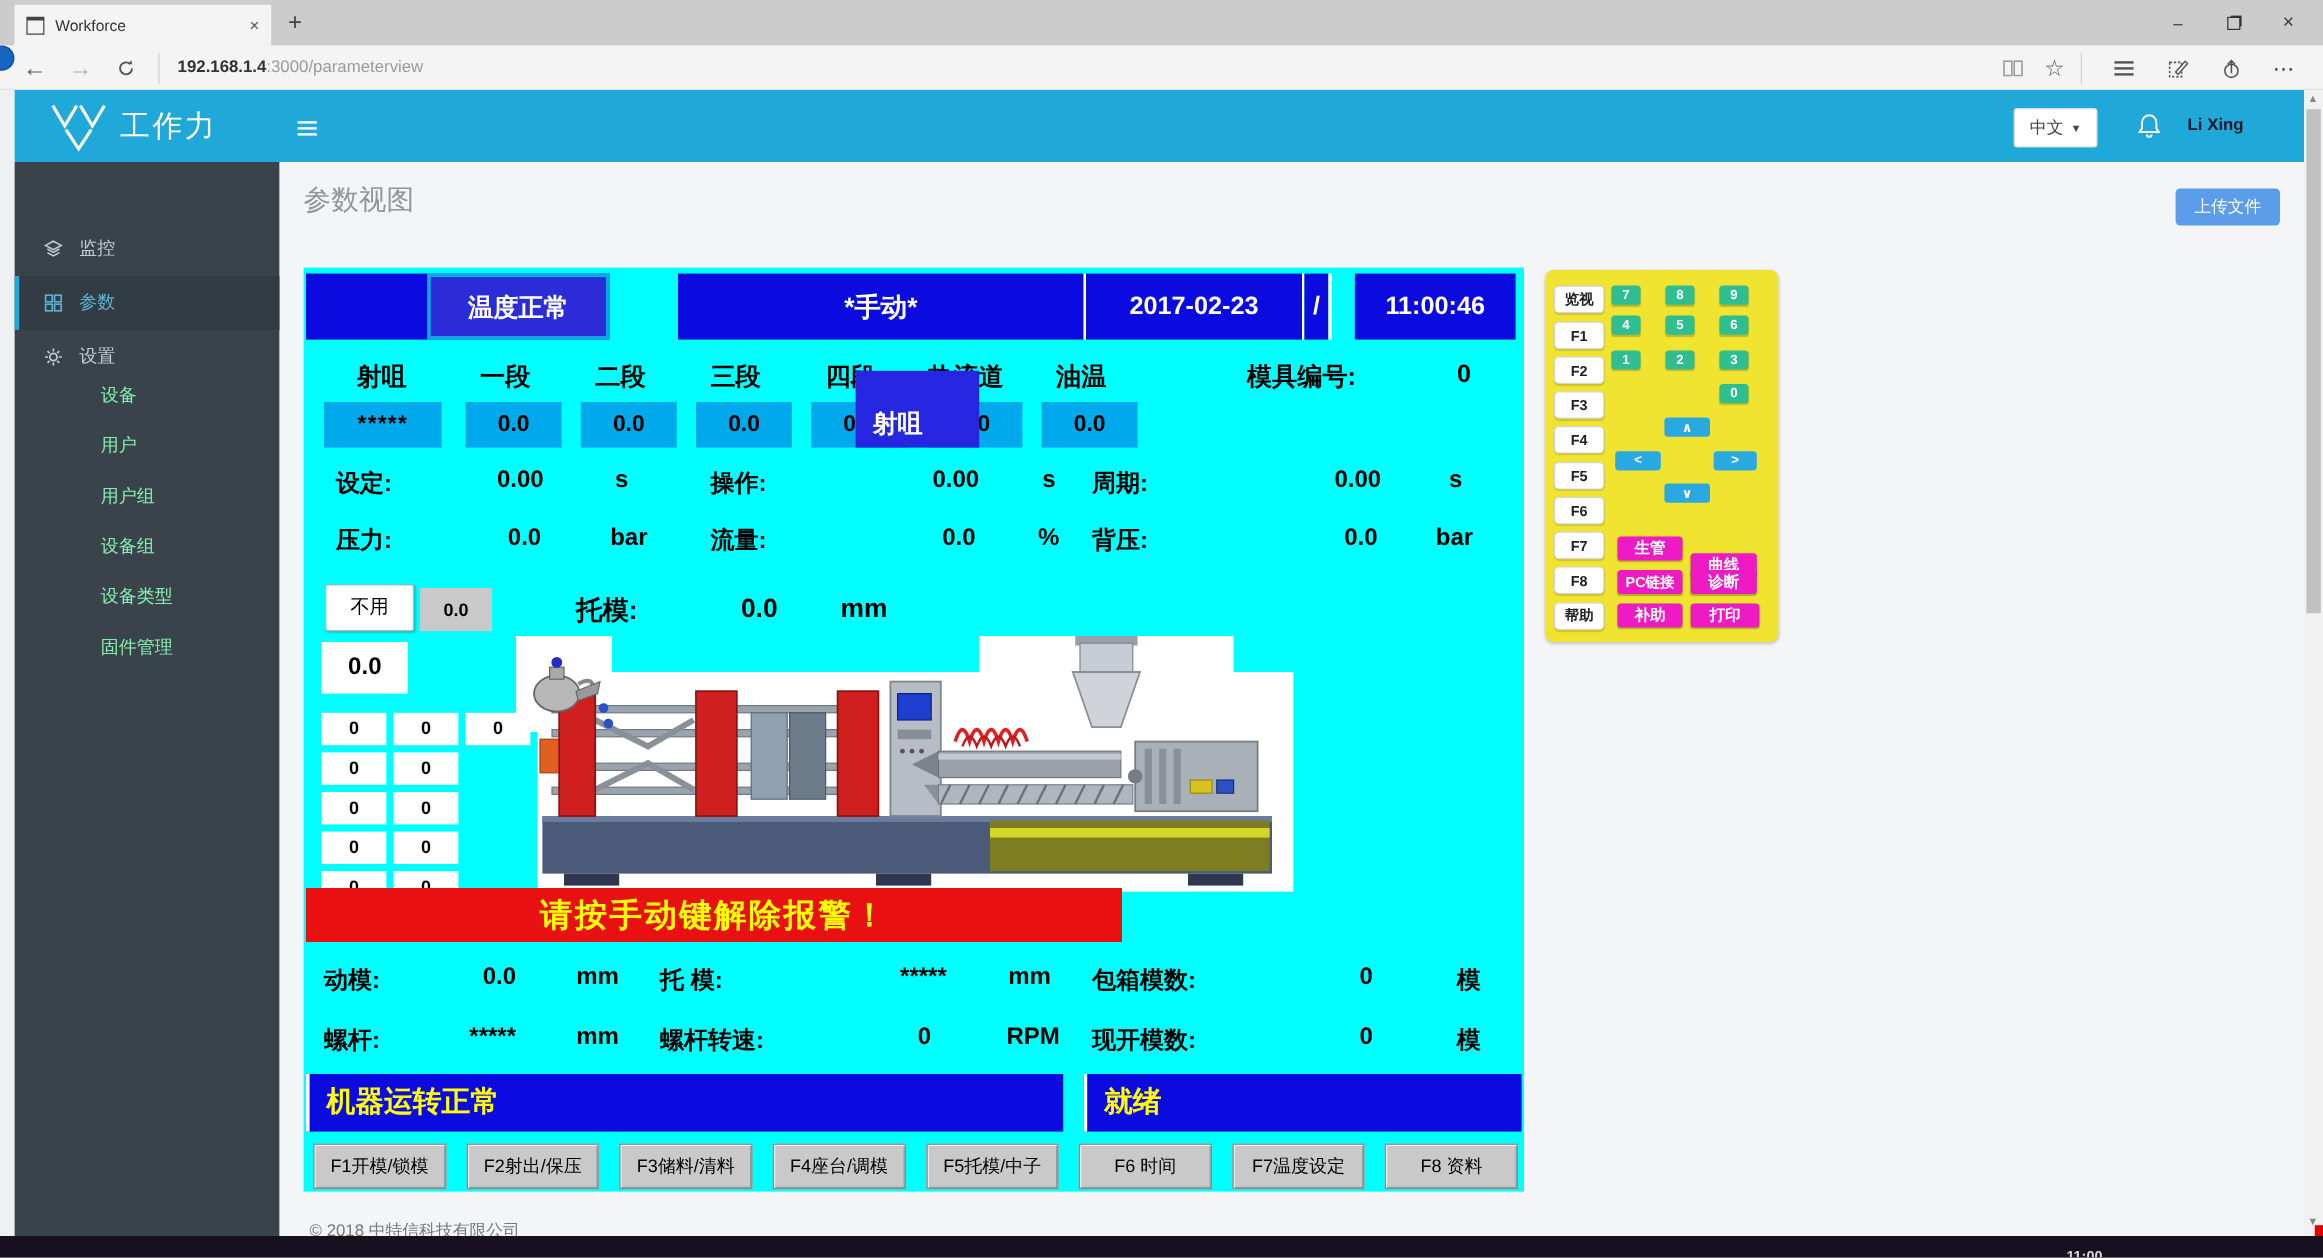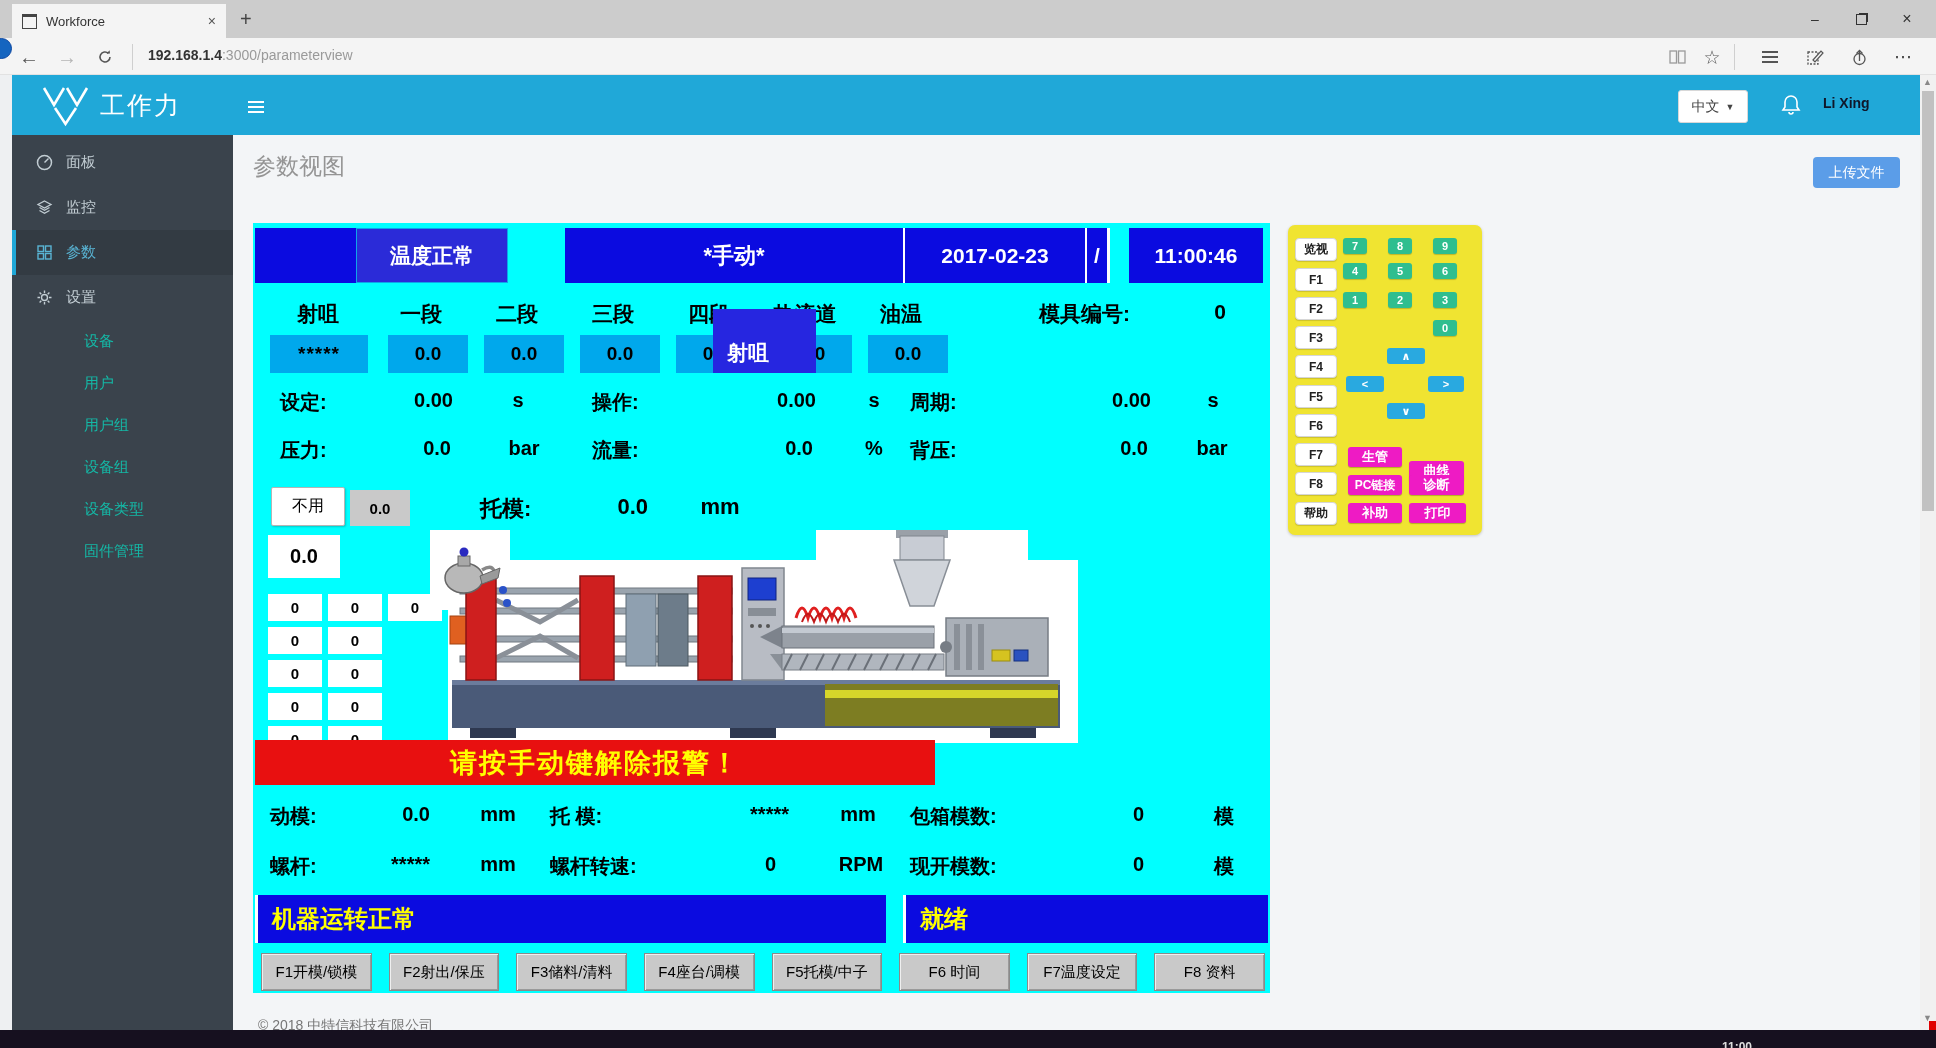--- a/index.html
+++ b/index.html
@@ -16,21 +16,21 @@
   .url b{color:#333;font-weight:600;}
   
   .appheader{left:12px;top:75px;width:1908px;height:60px;background:#20a8d8;}
   .brand{left:88px;top:0;height:60px;line-height:60px;color:#fff;font-size:25px;letter-spacing:2px;font-weight:400;}
   .burger span{display:block;width:16px;height:2px;background:#fff;margin:3px 0;}
   .langbtn{left:1666px;top:15px;width:68px;height:31px;background:#fff;border:1px solid #d8d8d8;border-radius:3px;display:flex;align-items:center;justify-content:center;font-size:14px;color:#444;}
   .username{left:1811px;top:20px;color:#0f172a;font-size:14px;font-weight:700;}
   .sidebar{left:12px;top:135px;width:221px;height:895px;background:#3a434c;}
   .sbitem{left:0;width:221px;height:45px;display:flex;align-items:center;color:#c2cdd3;font-size:15px;}
   .sbitem .ic{width:20px;margin:0 10px 0 24px;display:flex;}
-  .sbsub{left:0;width:221px;height:42px;display:flex;align-items:center;padding-left:72px;box-sizing:border-box;color:#14b8a6;font-size:15px;}
+  .sbsub{left:0;width:221px;height:42px;display:flex;padding-left:72px;box-sizing:border-box;color:#86efac;font-size:15px;}
   .sbactive{background:#333b43;border-left:4px solid #20a8d8;}
   .sbactive .lblt{color:#59b4d4;}
   .content{left:233px;top:135px;width:1687px;height:895px;background:#f3f5f7;}
   .pagetitle{left:20px;top:16px;font-size:23px;color:#949494;}
   .uploadbtn{left:1580px;top:22px;width:87px;height:31px;background:#5b9de8;border-radius:4px;color:#fff;font-size:14px;display:flex;align-items:center;justify-content:center;}
   .footer{left:25px;top:882px;font-size:14px;color:#777;}
   
   .hmi{left:20px;top:88px;width:1017px;height:770px;background:#00ffff;}
   .hmi *{box-sizing:border-box;}
   .topbar{left:2px;top:5px;width:1008px;height:55px;display:flex;}
@@ -131,29 +131,20 @@
     <div class="abs" style="left:1769px;top:19px;">
       <svg width="20" height="22" viewBox="0 0 20 22">
           <path d="M10 2 a6 6 0 0 1 6 6 v5 l2 3 H2 l2-3 V8 a6 6 0 0 1 6-6 Z" fill="none" stroke="#fff" stroke-width="1.6"></path>
           <path d="M8 18 a2 2 0 0 0 4 0" fill="none" stroke="#fff" stroke-width="1.6"></path>
         </svg>
     </div>
     <div class="abs username">Li Xing</div>
   </div>
 
   <div class="abs sidebar">
-    <div class="abs sbitem" style="top:5px;">
-      <span class="ic">
-          <svg width="17" height="17" viewBox="0 0 17 17">
-            <circle cx="8.5" cy="8.5" r="7" fill="none" stroke="#c2cdd3" stroke-width="1.5"></circle>
-            <path d="M8.5 8.5 L12.5 4.5" stroke="#c2cdd3" stroke-width="1.5"></path>
-          </svg>
-        </span>
-      <span class="lblt">面板</span>
-    </div>
     <div class="abs sbitem" style="top:50px;">
       <span class="ic">
           <svg width="17" height="17" viewBox="0 0 17 17">
             <path d="M8.5 2 L15 5.5 L8.5 9 L2 5.5 Z M3.5 8.5 L8.5 11.3 L13.5 8.5 M3.5 11.5 L8.5 14.3 L13.5 11.5" fill="none" stroke="#c2cdd3" stroke-width="1.3"></path>
           </svg>
         </span>
       <span class="lblt">监控</span>
     </div>
     <div class="abs sbitem sbactive" style="top:95px;">
       <span class="ic" style="margin-left:20px;">
@@ -197,21 +188,21 @@
 
   <div class="abs content">
     <div class="abs pagetitle">参数视图</div>
     <div class="abs uploadbtn">上传文件</div>
     <div class="abs footer">© 2018 中特信科技有限公司</div>
 
     <div class="abs hmi">
 
       <div class="abs topbar">
         <div class="seg" style="width:101px;"></div>
-        <div class="seg" style="width:152px;font-size:21px;background:#2b2bd8;border:1px solid #0ea5e9;">温度正常</div>
+        <div class="seg" style="width:152px;font-size:21px;background:#2b2bd8;border:3px solid #0ea5e9;">温度正常</div>
         <div style="width:57px;"></div>
         <div class="seg" style="flex:1;font-size:22px;">*手动*</div>
         <div style="width:2px;background:#fff;"></div>
         <div class="seg" style="width:180px;font-size:21px;">2017-02-23</div>
         <div style="width:2px;background:#fff;"></div>
         <div class="seg" style="width:20px;font-size:21px;">/</div>
         <div style="width:3px;background:#fff;"></div>
         <div class="seg" style="width:134px;font-size:21px;margin-left:19px;">11:00:46</div>
       </div>
 

